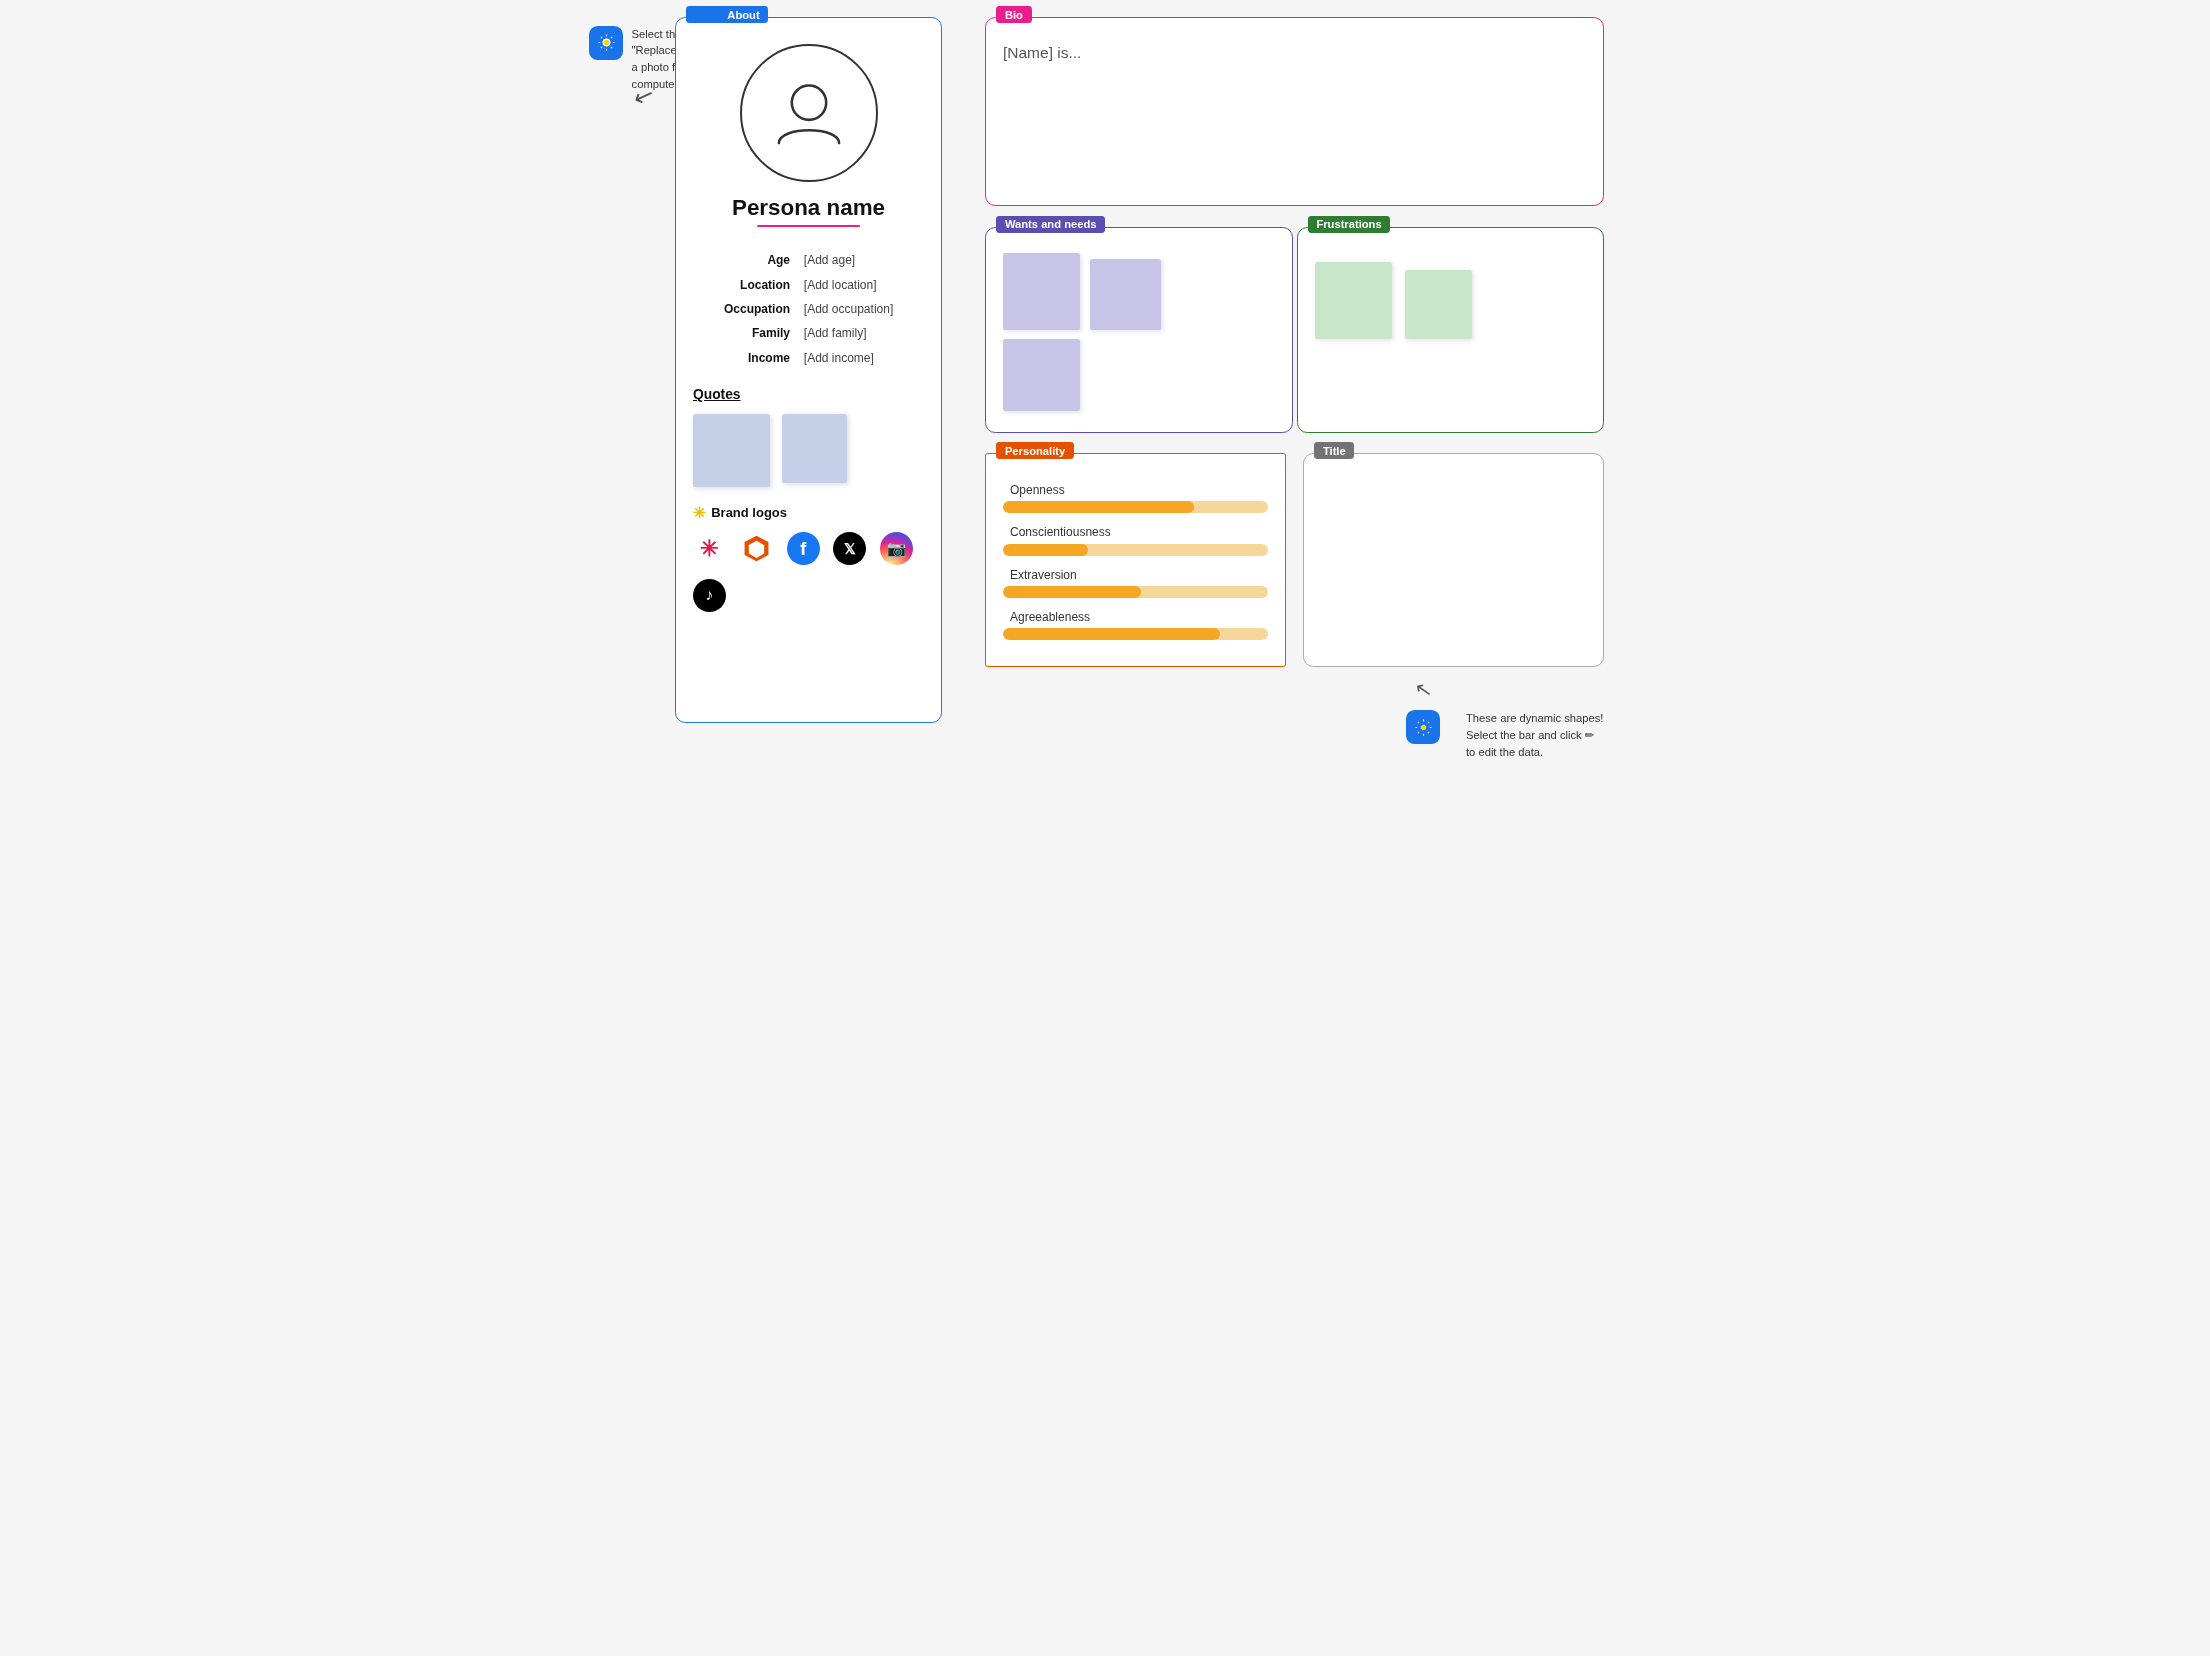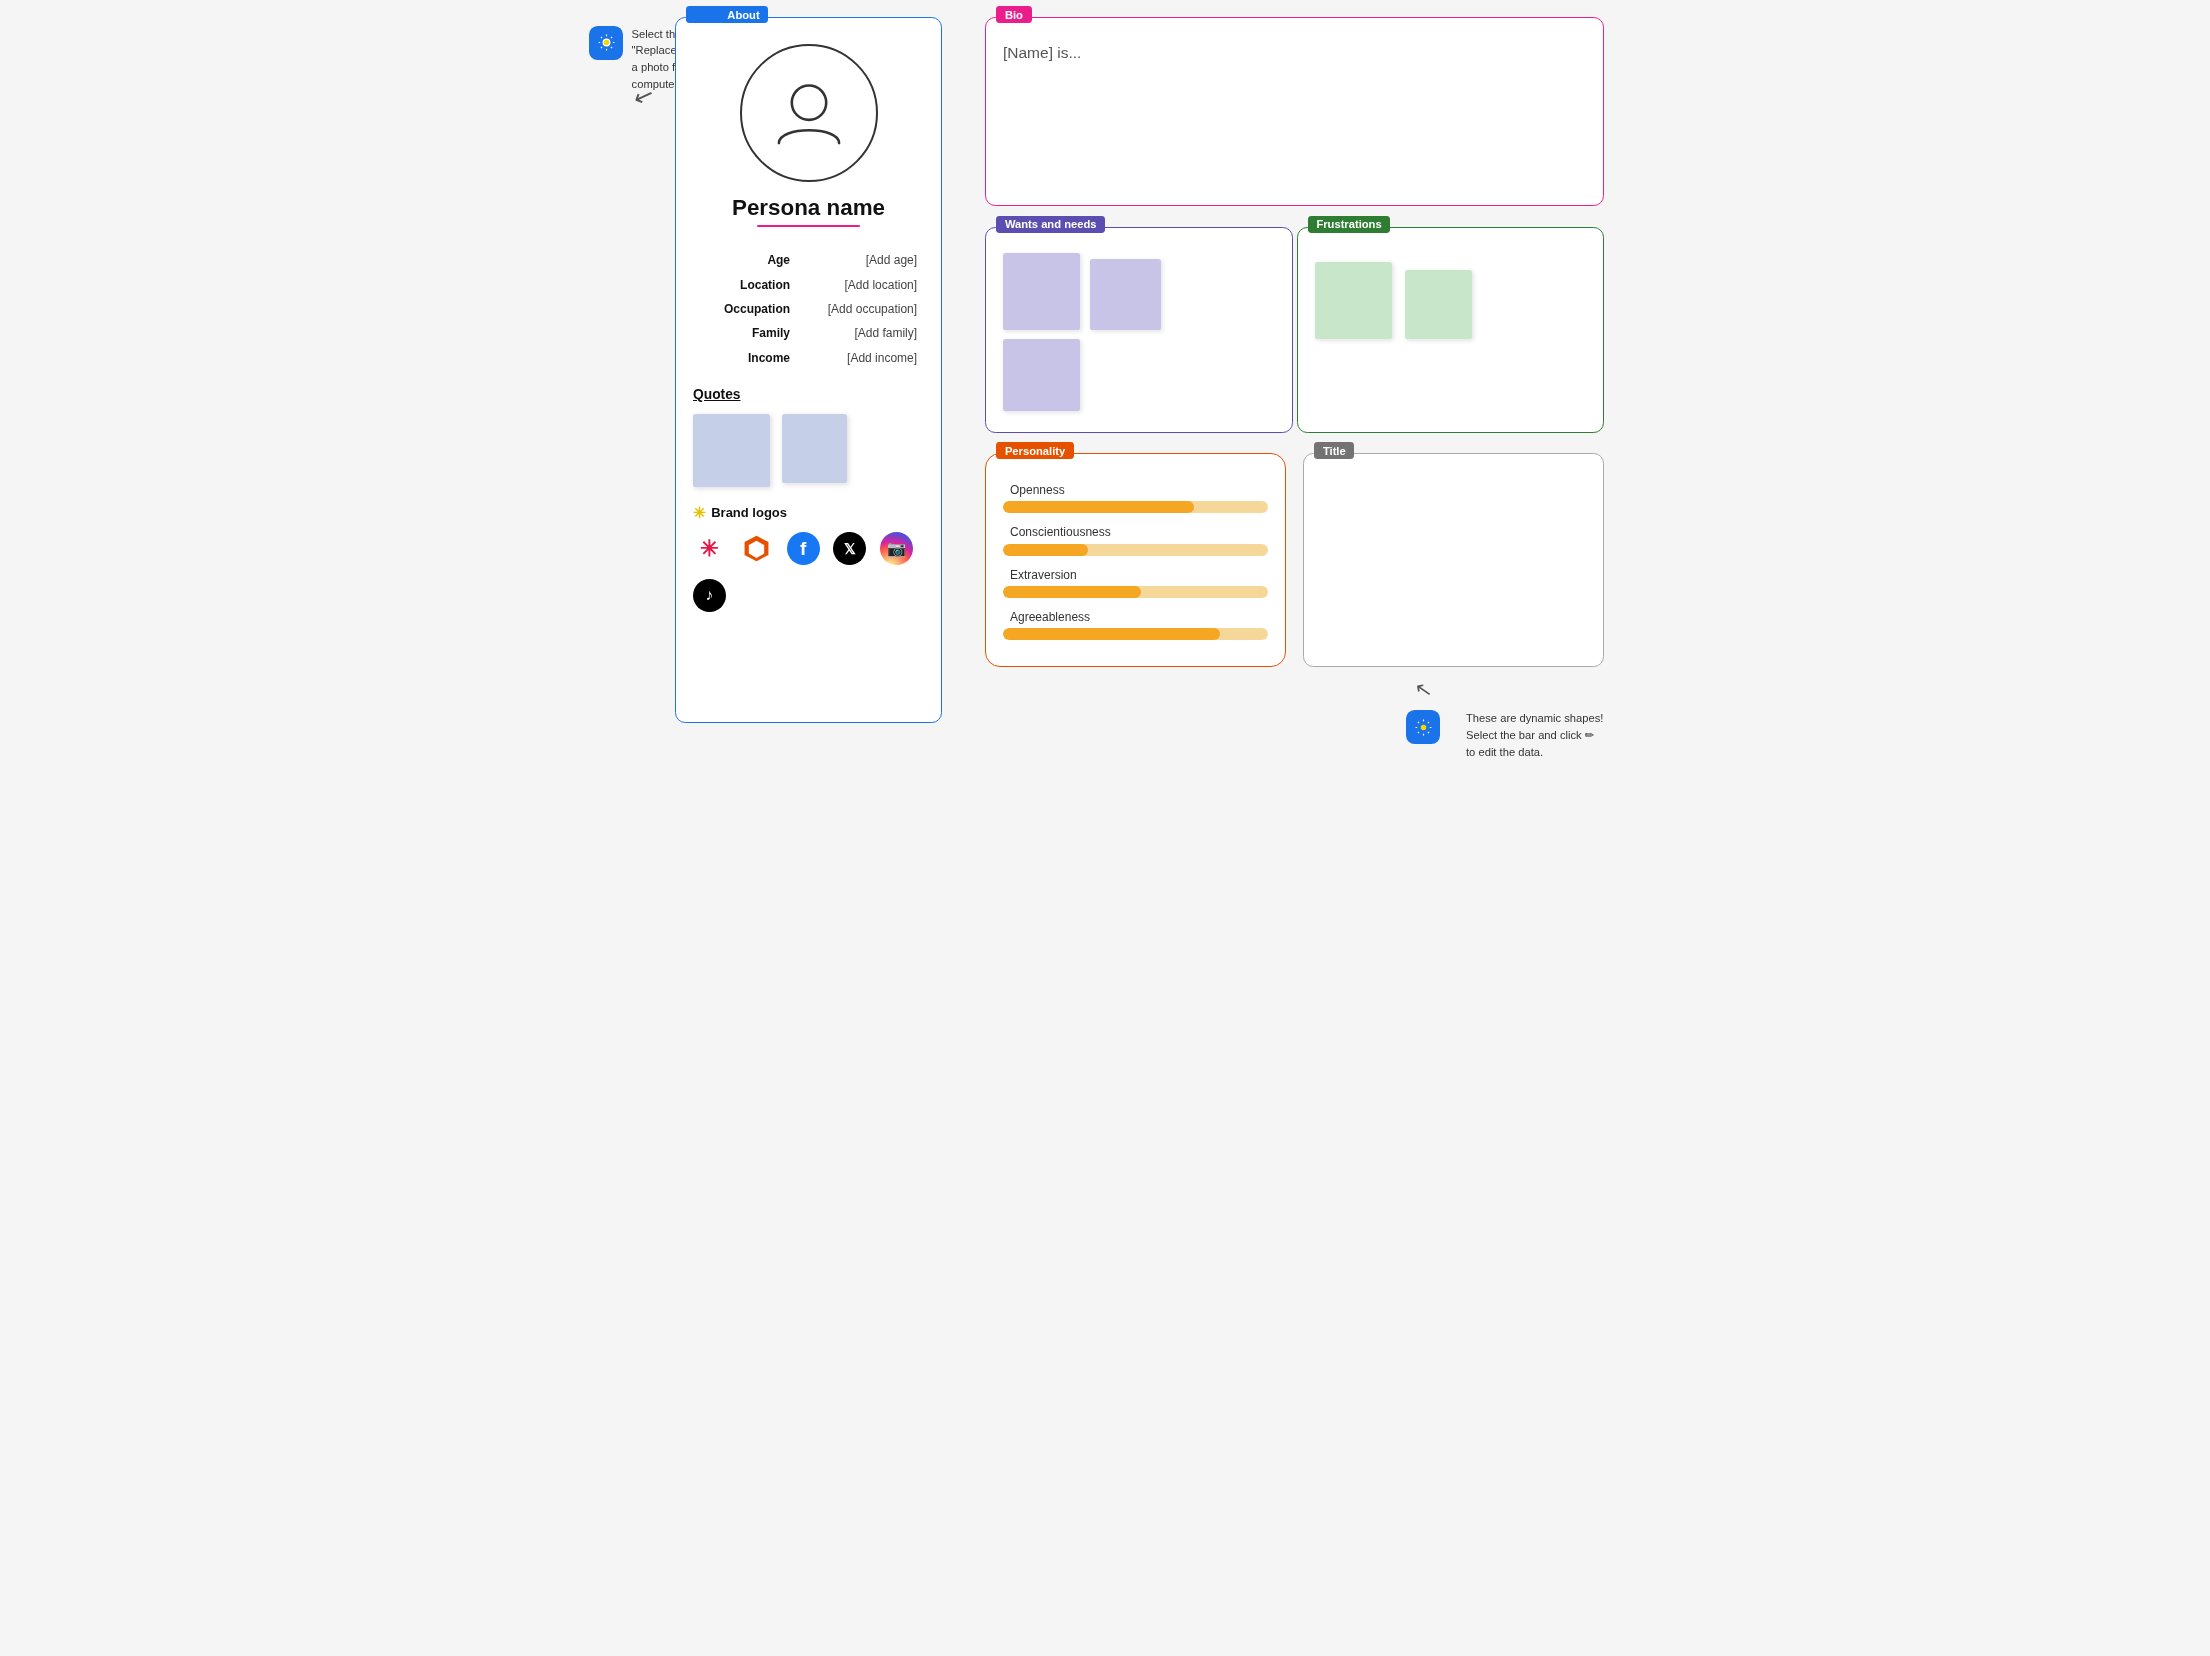--- a/index.html
+++ b/index.html
@@ -129,21 +129,21 @@
     .info-table .label-cell {
       font-weight: 700;
       color: #111;
       text-align: right;
       white-space: nowrap;
       width: 45%;
     }
 
     .info-table .value-cell {
       color: #444;
-      text-align: right;
+      text-align: left;
     }
 
     .quotes-title {
       font-size: 13.8px;
       font-weight: 700;
       color: #111;
       text-decoration: underline;
       margin-bottom: 12px;
     }
 
@@ -297,21 +297,21 @@
     
     .bottom-row {
       display: flex;
       gap: 17px;
     }
 
     .personality-card {
       position: relative;
       flex: 1;
       border: 1.7px solid #e65100;
-      border-radius: 15px;
+      border-radius: 3px;
       background: white;
       padding: 17px 17px 13.8px;
     }
 
     .personality-label {
       background: #e65100;
     }
 
     .title-card {
       position: relative;

